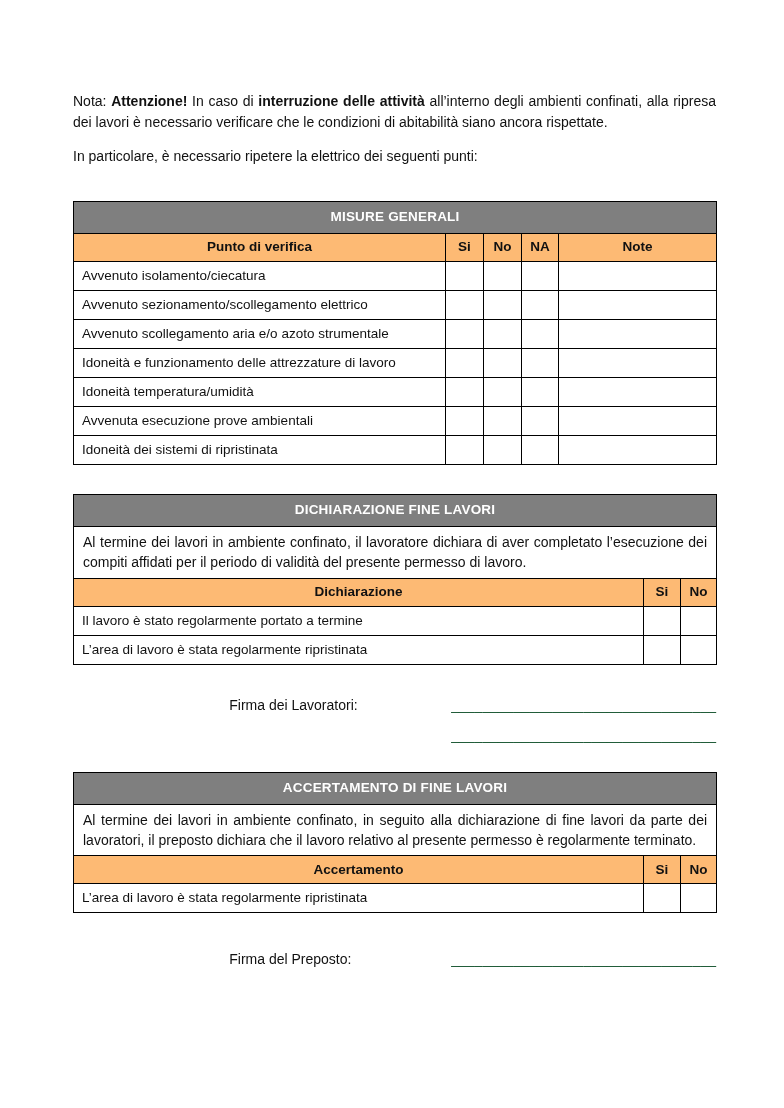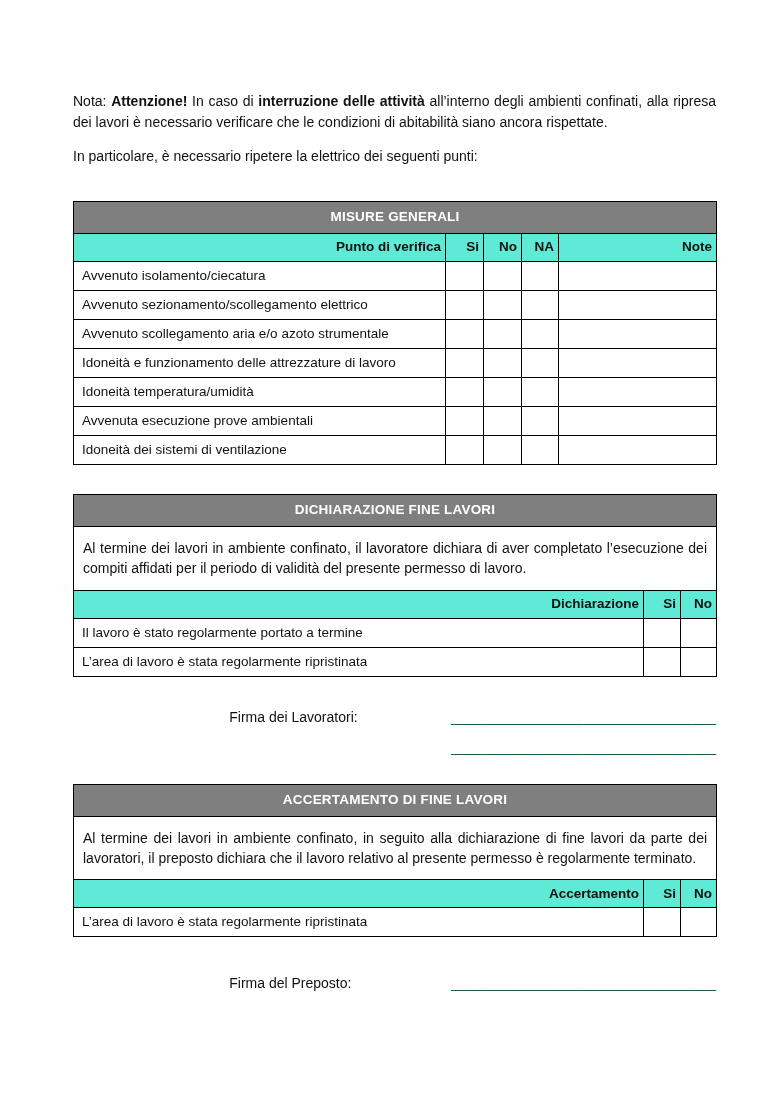--- a/index.html
+++ b/index.html
@@ -42,27 +42,27 @@
     color: #ffffff;
     font-weight: bold;
     text-align: center;
     font-size: 13.5px;
     letter-spacing: 0.2px;
     padding: 0;
   }
   tr.cols th {
     height: 28px;
     font-weight: bold;
-    text-align: right;
+    text-align: center;
     vertical-align: middle;
     padding: 2px 4px;
-    background: #5eead4;
+    background: #fdba74;
   }
   td.para {
-    padding: 11px 9px;
+    padding: 5px 9px;
     text-align: justify;
     font-size: 14px;
     line-height: 1.45;
     vertical-align: top;
   }
   td.row-label {
     height: 29px;
     padding: 4px 8px 2px 8px;
     vertical-align: top;
     text-align: left;
@@ -158,21 +158,21 @@
           <td class="check-cell"></td>
         </tr>
         <tr>
           <td class="row-label">Avvenuta esecuzione prove ambientali</td>
           <td class="check-cell"></td>
           <td class="check-cell"></td>
           <td class="check-cell"></td>
           <td class="check-cell"></td>
         </tr>
         <tr>
-          <td class="row-label">Idoneità dei sistemi di ventilazione</td>
+          <td class="row-label">Idoneità dei sistemi di ripristinata</td>
           <td class="check-cell"></td>
           <td class="check-cell"></td>
           <td class="check-cell"></td>
           <td class="check-cell"></td>
         </tr>
       </tbody>
   </table>
 
   <table class="tbl tbl-dich">
     <colgroup>

